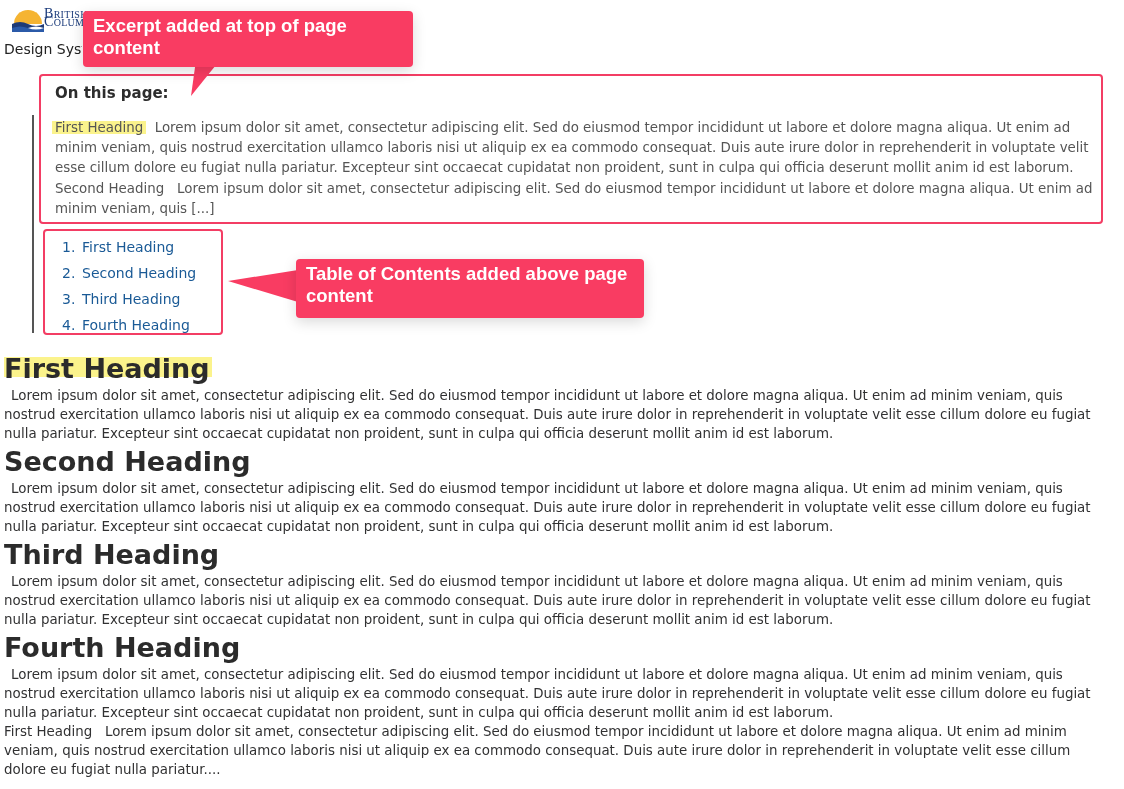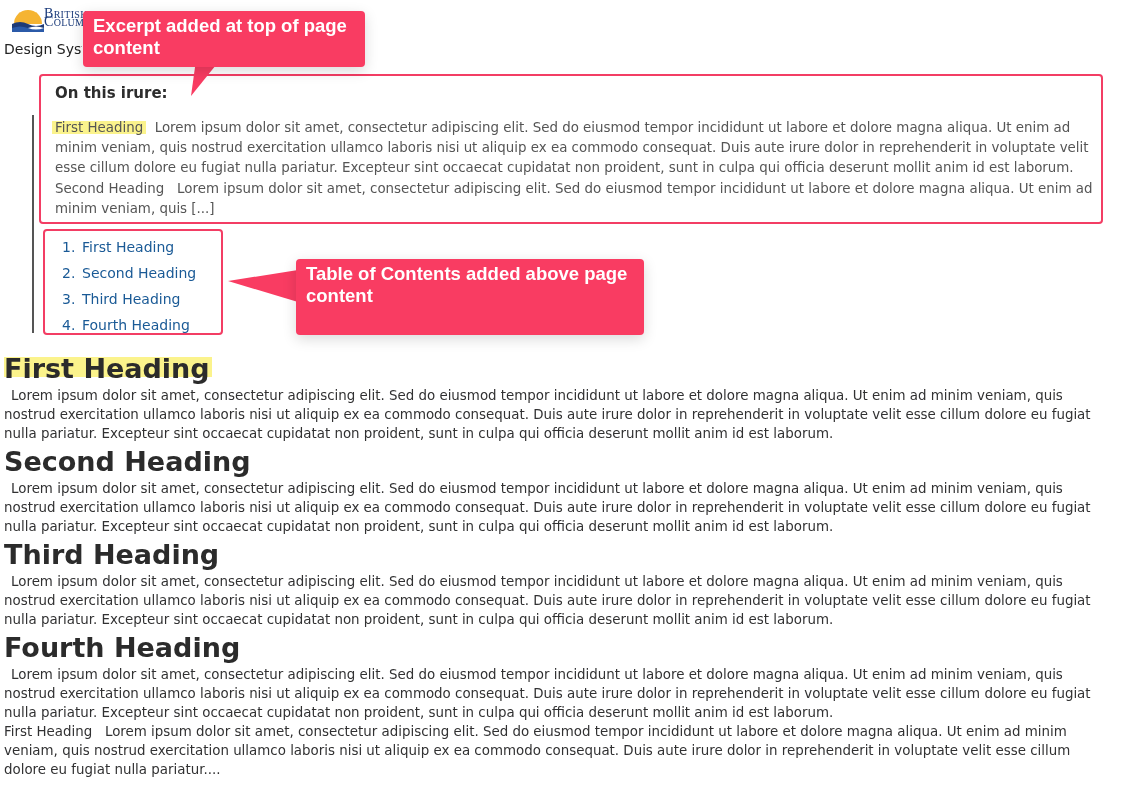--- a/index.html
+++ b/index.html
@@ -21,22 +21,22 @@
 
     
     .toc-box { left: 43px; top: 229px; width: 180px; height: 106px; }
     .toc { position: absolute; left: 62px; top: 234px; list-style: none; }
     .toc li { font-size: 14px; line-height: 26px; color: #1a5a96; white-space: nowrap; }
     .toc li .num { display: inline-block; width: 20px; }
     .toc li a { color: #1a5a96; text-decoration: none; }
 
     
     .callout { position: absolute; background: #f93c62; color: #fff; font-family: "Liberation Sans", sans-serif; font-weight: bold; font-size: 18.5px; line-height: 22px; padding: 4px 10px 5px 10px; border-radius: 4px; box-shadow: 0 4px 14px rgba(0,0,0,0.15); }
-    .callout-1 { left: 83px; top: 11px; width: 282px; height: 56px; }
-    .callout-2 { left: 296px; top: 259px; width: 348px; height: 76px; }
+    .callout-1 { left: 83px; top: 11px; width: 330px; height: 56px; }
+    .callout-2 { left: 296px; top: 259px; width: 348px; height: 59px; }
     .tail { position: absolute; }
 
     
     .content { position: absolute; left: 4px; top: 352px; width: 1090px; }
     .section h2 { font-size: 27px; line-height: 34px; font-weight: bold; color: #2b2b2b; margin-top: 0; }
     .section h2 .hl-h { background: linear-gradient(to bottom, transparent 14%, #fbf38c 14%, #fbf38c 76%, transparent 76%); padding-right: 2px; }
     .section p { font-size: 13.4px; line-height: 19px; color: #313132; margin-bottom: 2px; }
     .section p .indent { display: inline-block; width: 7px; }
     .after { font-size: 13.4px; line-height: 19px; color: #313132; }
   </style>
@@ -57,21 +57,21 @@
   <div class="logo-text">
     <div>British</div>
     <div>Columbia</div>
   </div>
 </div>
 <div class="site-title">Design System</div>
 
 <div class="excerpt-wrap"></div>
 
 <div class="annot-box excerpt-box"></div>
-<div class="on-this-page">On this irure:</div>
+<div class="on-this-page">On this page:</div>
 <div class="excerpt-text">
   <span class="hl">First Heading</span>&nbsp;&nbsp;<span>Lorem ipsum dolor sit amet, consectetur adipiscing elit. Sed do eiusmod tempor incididunt ut labore et dolore magna aliqua. Ut enim ad minim veniam, quis nostrud exercitation ullamco laboris nisi ut aliquip ex ea commodo consequat. Duis aute irure dolor in reprehenderit in voluptate velit esse cillum dolore eu fugiat nulla pariatur. Excepteur sint occaecat cupidatat non proident, sunt in culpa qui officia deserunt mollit anim id est laborum.</span>
   <span>Second Heading</span>&nbsp;&nbsp;&nbsp;<span>Lorem ipsum dolor sit amet, consectetur adipiscing elit. Sed do eiusmod tempor incididunt ut labore et dolore magna aliqua. Ut enim ad minim veniam, quis [...]</span>
 </div>
 
 <div class="annot-box toc-box"></div>
 <ol class="toc">
   <li><span class="num">1.</span><a href="#h1">First Heading</a></li>
   <li><span class="num">2.</span><a href="#h2">Second Heading</a></li>
   <li><span class="num">3.</span><a href="#h3">Third Heading</a></li>

